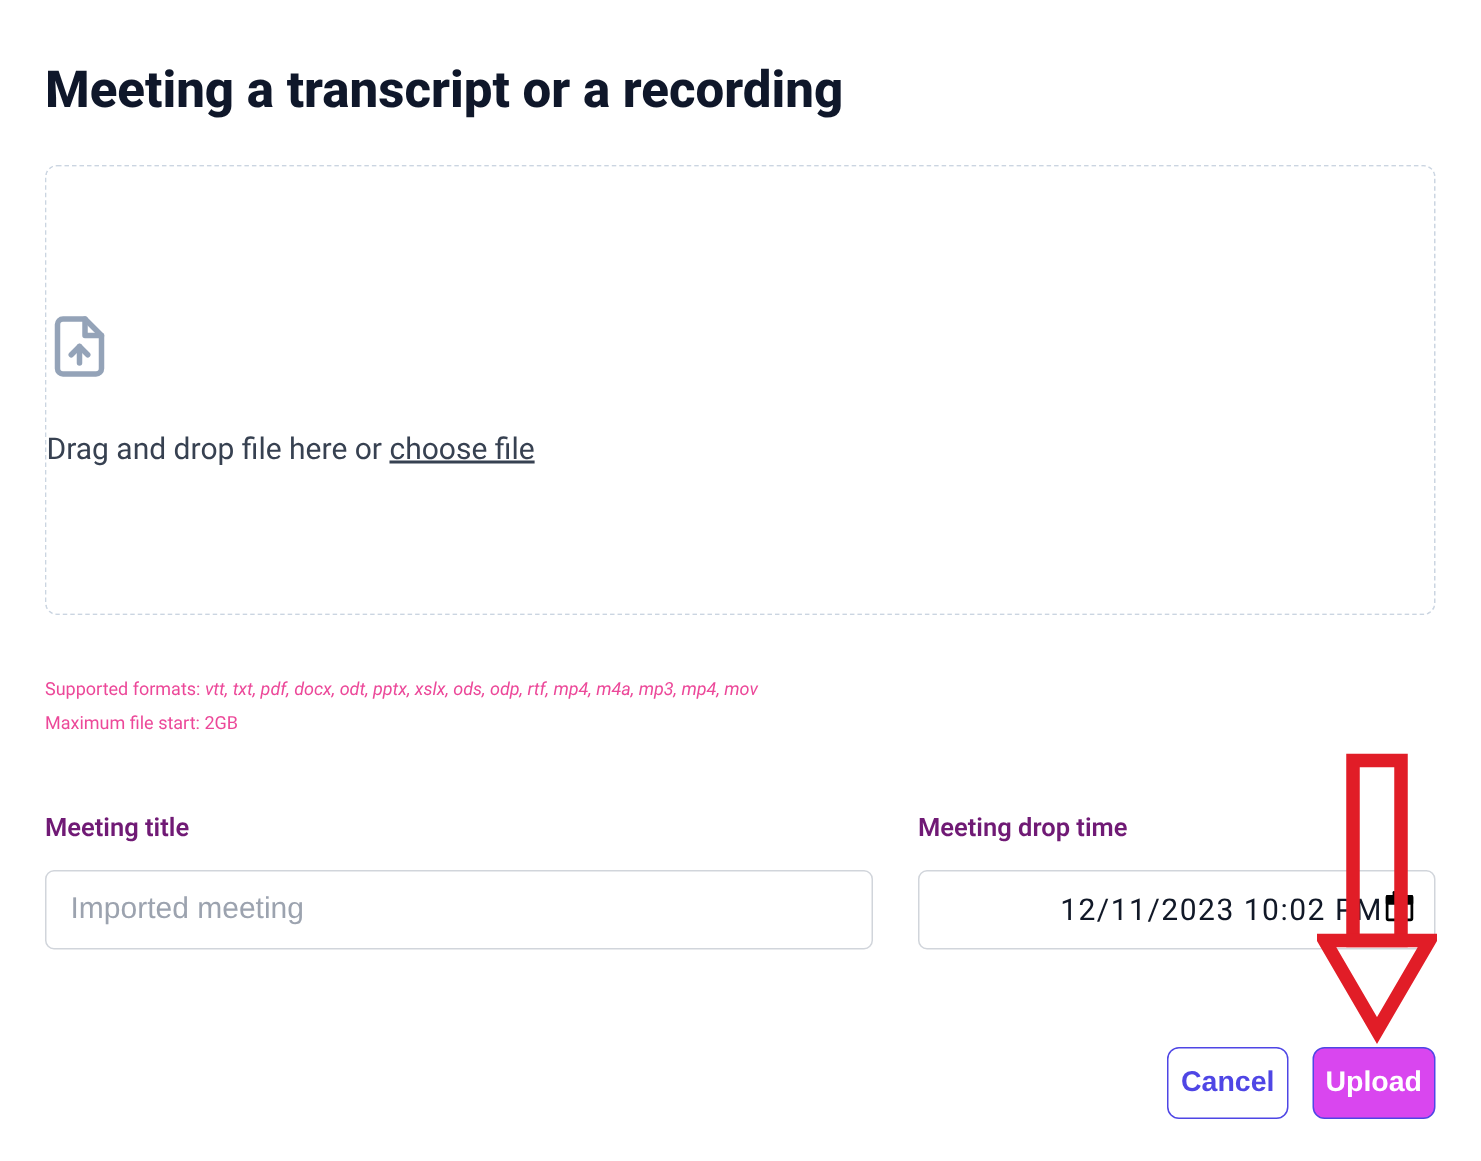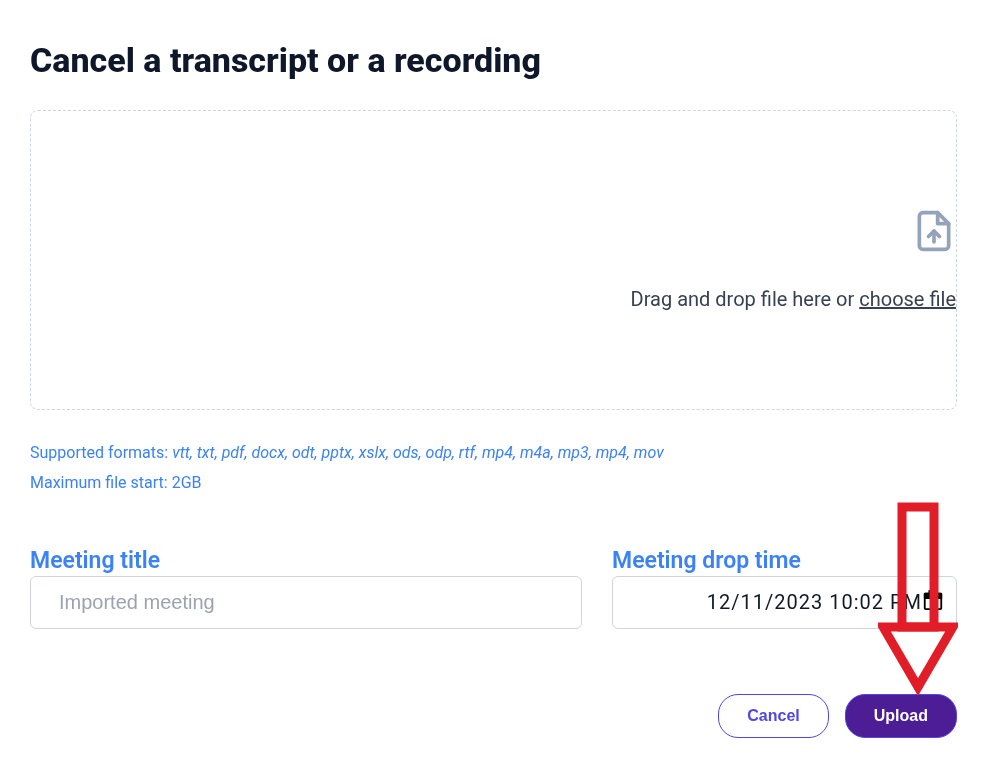--- a/index.html
+++ b/index.html
@@ -17,58 +17,58 @@
     font-weight: 800;
     margin: 10px 0 30px 0;
     color: #0f172a;
   }
   .dropzone {
     border: 1px dashed #cbd5e1;
     border-radius: 8px;
     height: 300px;
     display: flex;
     flex-direction: column;
-    align-items: flex-end;
+    align-items: flex-start;
     justify-content: center;
     gap: 30px;
   }
   .drop-text {
     font-size: 20px;
     color: #374151;
   }
   .choose-link {
     text-decoration: underline;
     cursor: pointer;
     color: #374151;
   }
   .meta {
-    margin-top: 28px;
-    color: #3b82f6;
-    font-size: 16px;
+    margin-top: 38px;
+    color: #ec4899;
+    font-size: 12px;
     line-height: 1.9;
   }
   .formats-list { font-style: italic; }
   .form-row {
     display: flex;
     gap: 30px;
     margin-top: 48px;
   }
   .field-title { flex: 1.12; }
   .field-datetime { flex: 0.7; }
   .field-label {
     display: block;
-    font-size: 23px;
+    font-size: 17px;
     font-weight: 600;
-    color: #3b82f6;
-    margin-bottom: 2px;
+    color: #701a75;
+    margin-bottom: 18px;
   }
   .text-input {
     width: 100%;
     font-size: 20px;
-    padding: 14px 28px;
+    padding: 14px 16px;
     border: 1px solid #d1d5db;
     border-radius: 6px;
     color: #6b7280;
   }
   .text-input::placeholder { color: #9ca3af; }
   .datetime-wrap {
     display: flex;
     align-items: center;
     border: 1px solid #d1d5db;
     border-radius: 6px;
@@ -79,49 +79,49 @@
     justify-content: flex-end;
   }
   .datetime-value { white-space: nowrap; }
   .footer {
     display: flex;
     justify-content: flex-end;
     gap: 16px;
     margin-top: 65px;
   }
   .btn {
-    font-size: 16px;
+    font-size: 19px;
     font-weight: 600;
-    padding: 12px 28px;
-    border-radius: 20px;
+    padding: 12px 8px;
+    border-radius: 8px;
     cursor: pointer;
   }
   .btn-secondary {
     background: #fff;
     color: #4f46e5;
     border: 1.5px solid #4f46e5;
   }
   .btn-primary {
-    background: #4c1d95;
+    background: #d946ef;
     color: #fff;
     border: 1.5px solid #4f46e5;
   }
 
   
   .annot-arrow {
     position: absolute;
     left: 878px;
     top: 502px;
     pointer-events: none;
   }
 </style>
 </head>
 <body>
 
-<h1 class="page-title">Cancel a transcript or a recording</h1>
+<h1 class="page-title">Meeting a transcript or a recording</h1>
 
 <div class="dropzone">
   <span>
     <svg width="44" height="44" viewBox="0 0 24 24" fill="none" stroke="#94a3b8" stroke-width="2" stroke-linecap="round" stroke-linejoin="round">
       <path d="M14 2H6a2 2 0 0 0-2 2v16a2 2 0 0 0 2 2h12a2 2 0 0 0 2-2V8z"></path>
       <polyline points="14 2 14 8 20 8"></polyline>
       <line x1="12" y1="18" x2="12" y2="12"></line>
       <polyline points="9 15 12 12 15 15"></polyline>
     </svg>
   </span>

